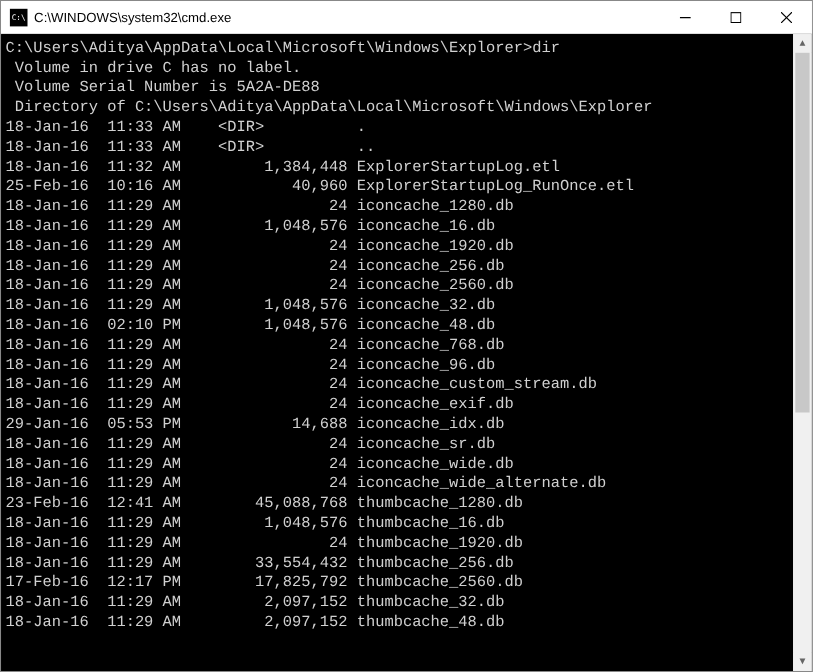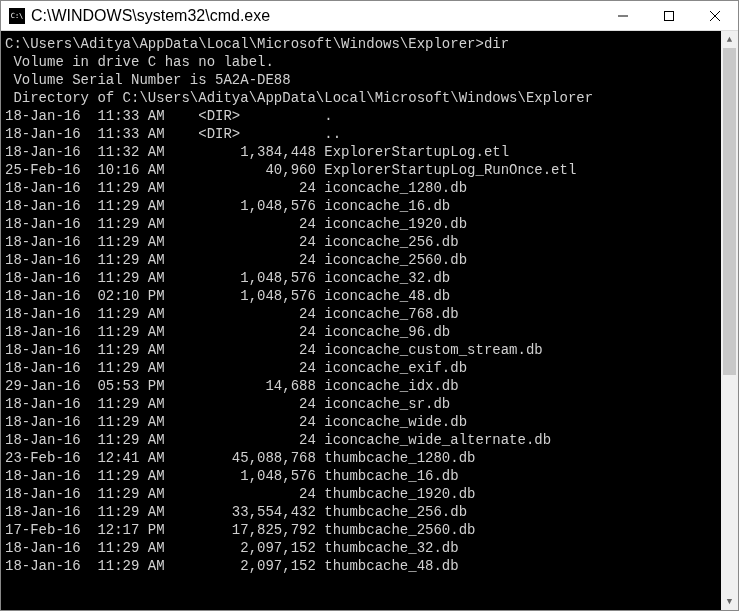--- a/index.html
+++ b/index.html
@@ -37,21 +37,21 @@
   }
   .app-icon::before {
     content: "C:\\";
     color: #fff;
     font-size: 7px;
     font-family: Consolas, monospace;
   }
   .title-text {
     flex: 1;
     font-family: "Segoe UI", Tahoma, sans-serif;
-    font-size: 16px;
+    font-size: 12px;
     color: #000;
   }
   .win-controls {
     display: flex;
     height: 100%;
   }
   .win-btn {
     width: 46px;
     height: 100%;
     display: flex;

